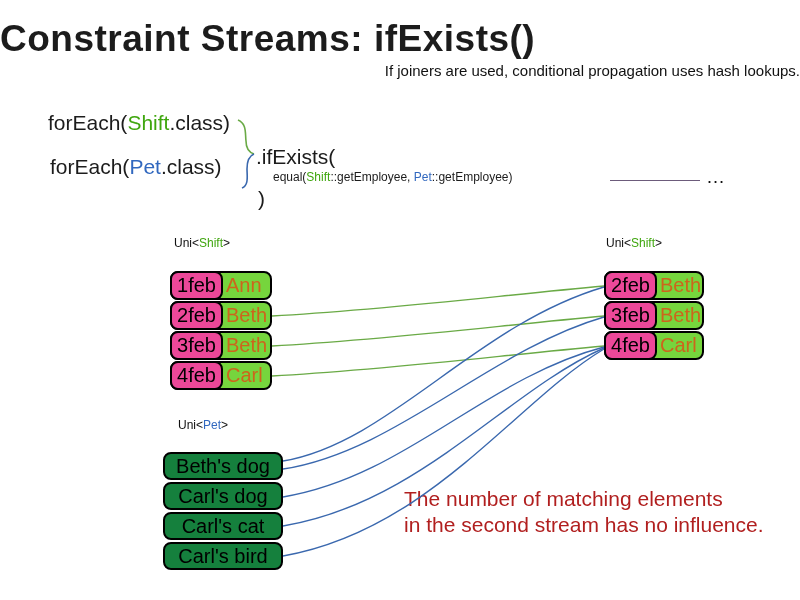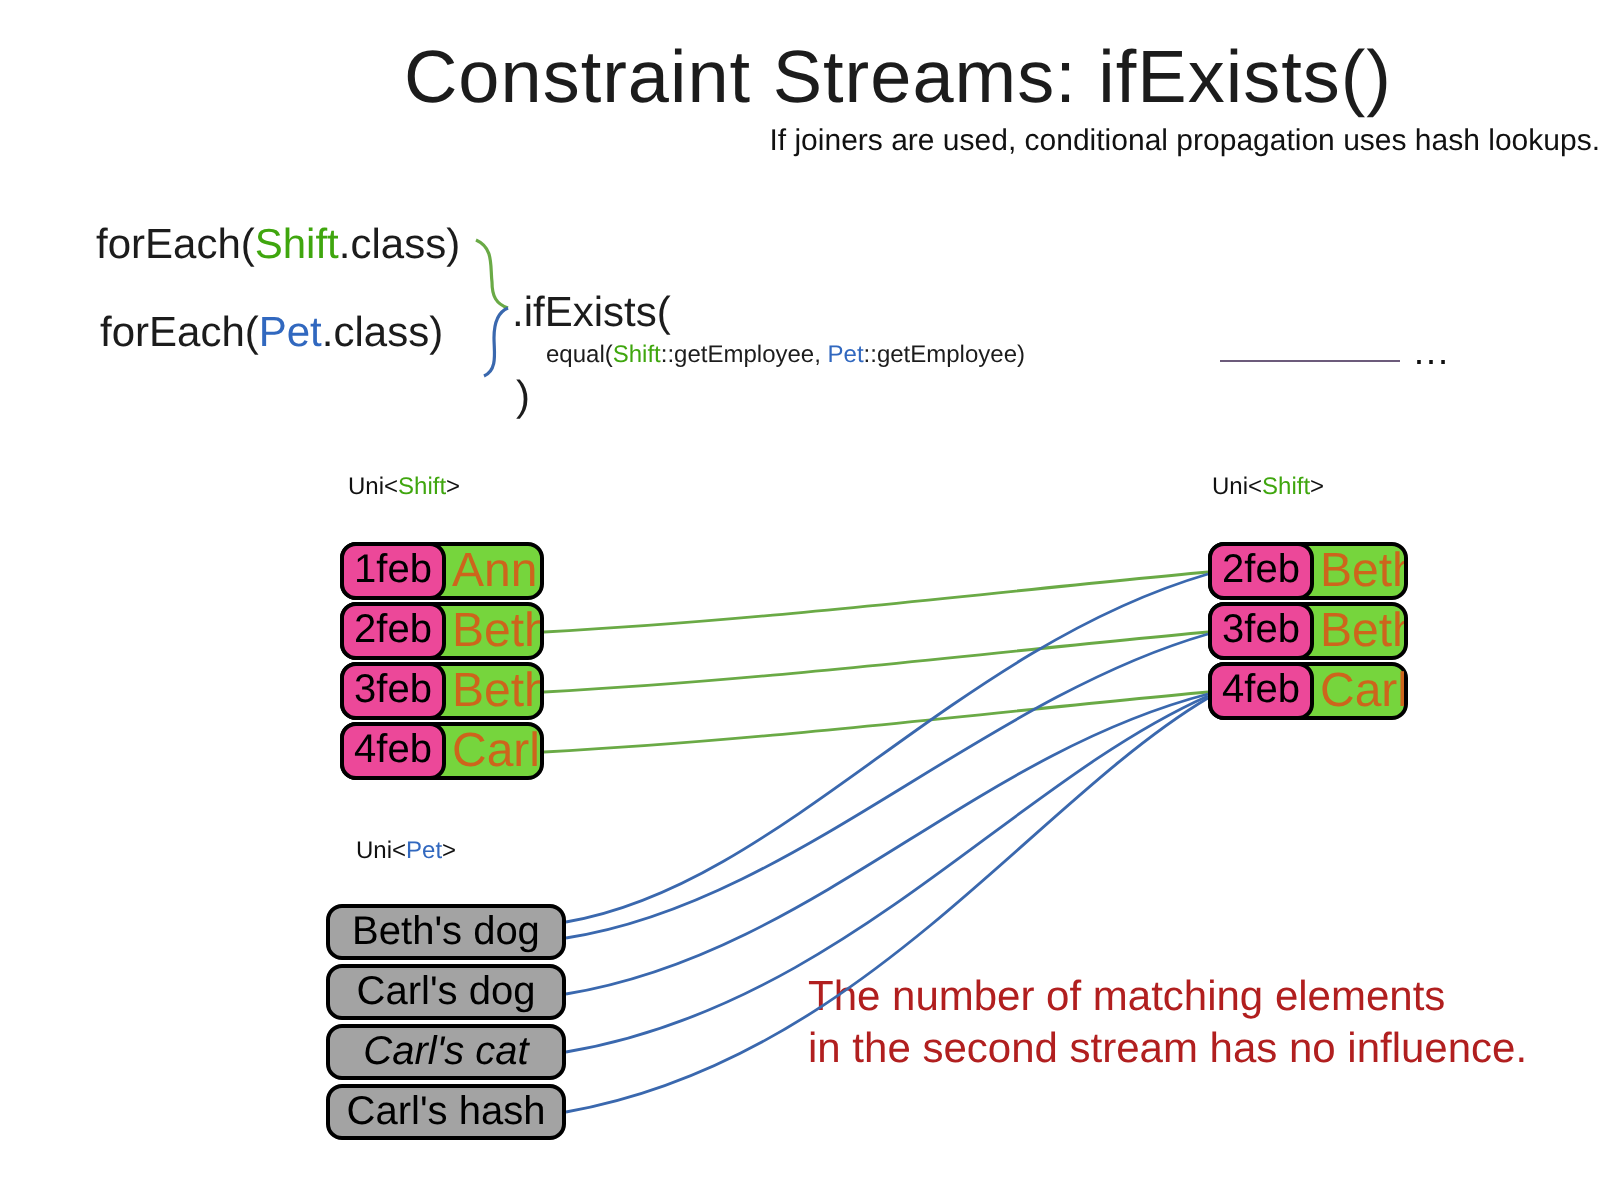--- a/index.html
+++ b/index.html
@@ -5,22 +5,22 @@
   html,body { margin:0; padding:0; background:#ffffff; }
   .stage {
     position:relative; width:800px; height:600px; overflow:hidden;
     background:#ffffff;
     font-family:"Liberation Sans", sans-serif;
     color:#1c1c1c;
   }
   .abs { position:absolute; }
 
   .title {
-    top:18px; left:0; width:696px; text-align:right;
-    font-size:37px; letter-spacing:0.5px; color:#1c1c1c; white-space:nowrap;
+    top:18px; left:0; width:696px; text-align:left;
+    font-size:37px; letter-spacing:0.5px; color:#1c1c1c; white-space:nowrap;font-weight:bold;
   }
   .subtitle {
     top:62px; left:0; width:800px; text-align:right;
     font-size:15px; color:#111111;
   }
 
   .code { font-size:21px; white-space:nowrap;text-align:center; }
   .code-small { font-size:12px; white-space:nowrap; }
   .cls-green { color:#3fa60e; }
   .cls-blue  { color:#3168bf; }
@@ -36,26 +36,26 @@
     display:flex; align-items:stretch; z-index:2;
   }
   .date-cell {
     margin:-2px; width:53px; height:29px; box-sizing:border-box; flex:0 0 auto;
     background:#ec4899; border:2px solid #000; border-radius:8px;
     display:flex; align-items:center; justify-content:center;
     font-size:20px; color:#000;
   }
   .emp-name {
     flex:1; display:flex; align-items:center; padding-left:5px;
-    font-size:24px; color:#cd651c; overflow:hidden;
+    font-size:20px; color:#cd651c; overflow:hidden;
   }
 
   .pet-box {
     position:absolute; left:163px; width:120px; height:28px; box-sizing:border-box;
-    background:#a3a3a3; border:2px solid #000; border-radius:8px;
+    background:#15803d; border:2px solid #000; border-radius:8px;
     display:flex; align-items:center; justify-content:center;
     font-size:20px; color:#000; z-index:2;
   }
 
   .note {
     top:486px; left:404px; font-size:21px; line-height:26px;
     color:#b11f1f; white-space:nowrap;
   }
 
   svg.overlay { position:absolute; top:0; left:0; width:800px; height:600px; z-index:1; }
@@ -130,21 +130,21 @@
   </div>
   <div class="shift-row" style="left:604px; top:331px; width:100px;">
     <div class="date-cell">4feb</div>
     <div class="emp-name">Carl</div>
   </div>
 
   <div class="abs table-label" style="left:178px; top:418px;"><span>Uni&lt;</span><span class="cls-blue">Pet</span><span>&gt;</span></div>
 
   <div class="pet-box" style="top:452px;">Beth's dog</div>
   <div class="pet-box" style="top:482px;">Carl's dog</div>
-  <div class="pet-box" style="top:512px;font-style:italic;">Carl's cat</div>
-  <div class="pet-box" style="top:542px;">Carl's hash</div>
+  <div class="pet-box" style="top:512px;">Carl's cat</div>
+  <div class="pet-box" style="top:542px;">Carl's bird</div>
 
   <div class="abs note">
     <div>The number of matching elements</div>
     <div>in the second stream has no influence.</div>
   </div>
 
 </div>
 
 </body></html>

